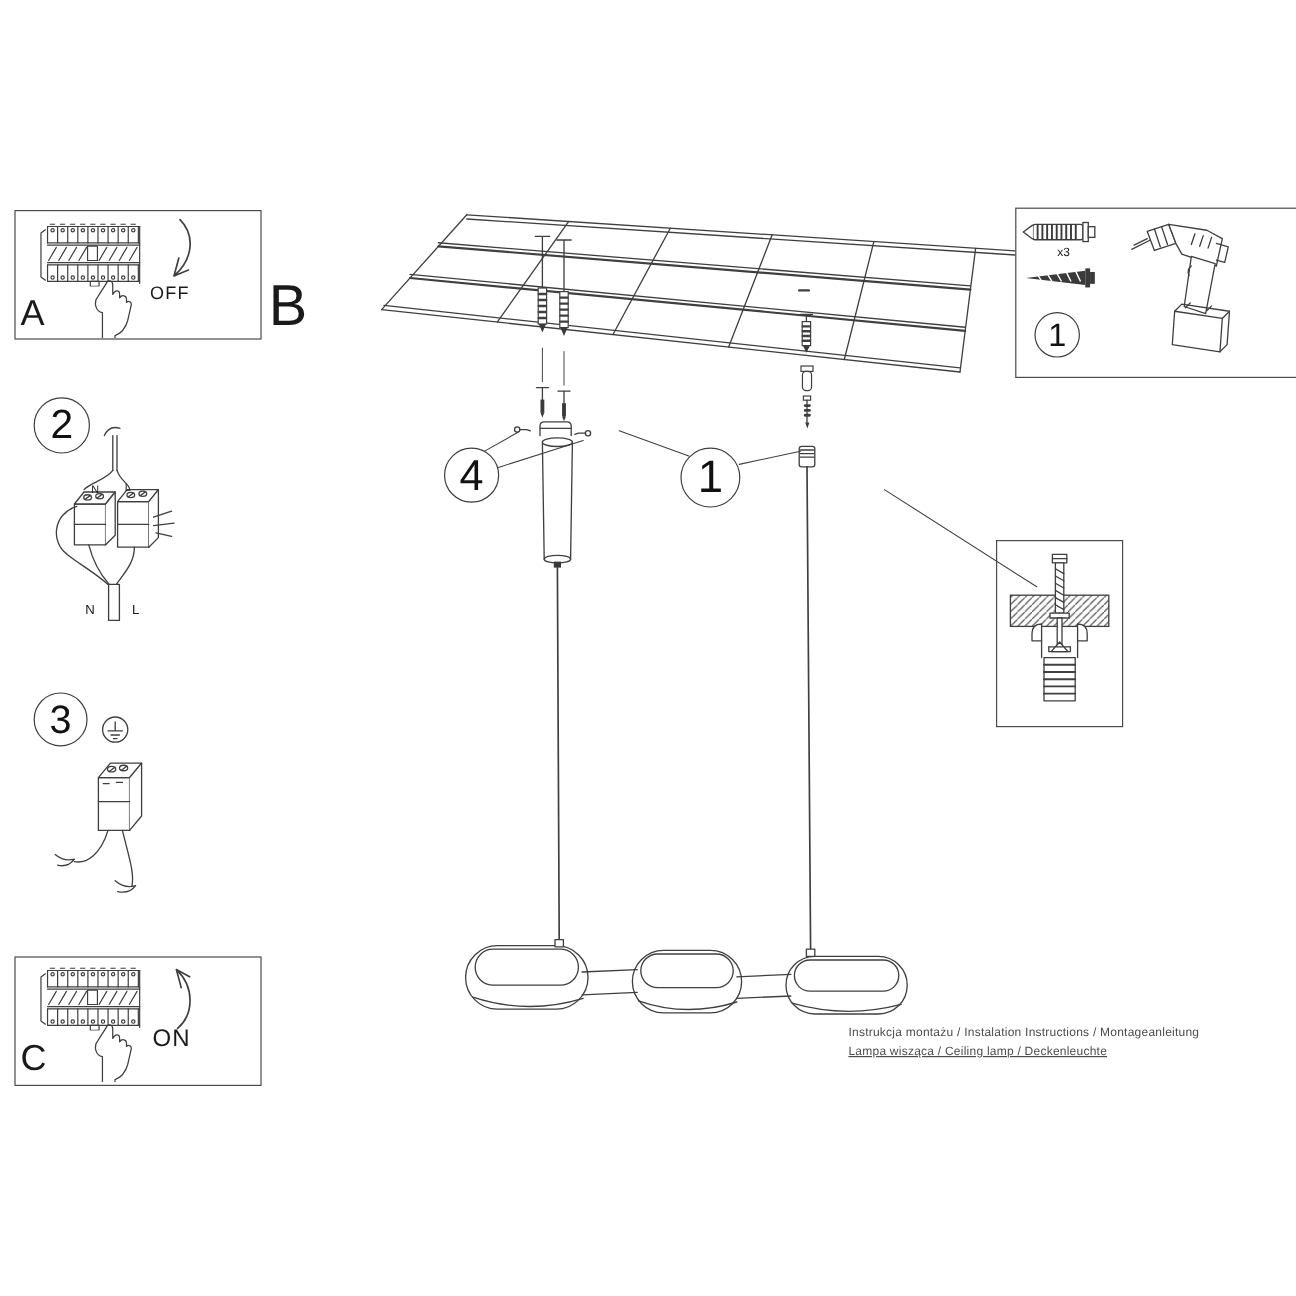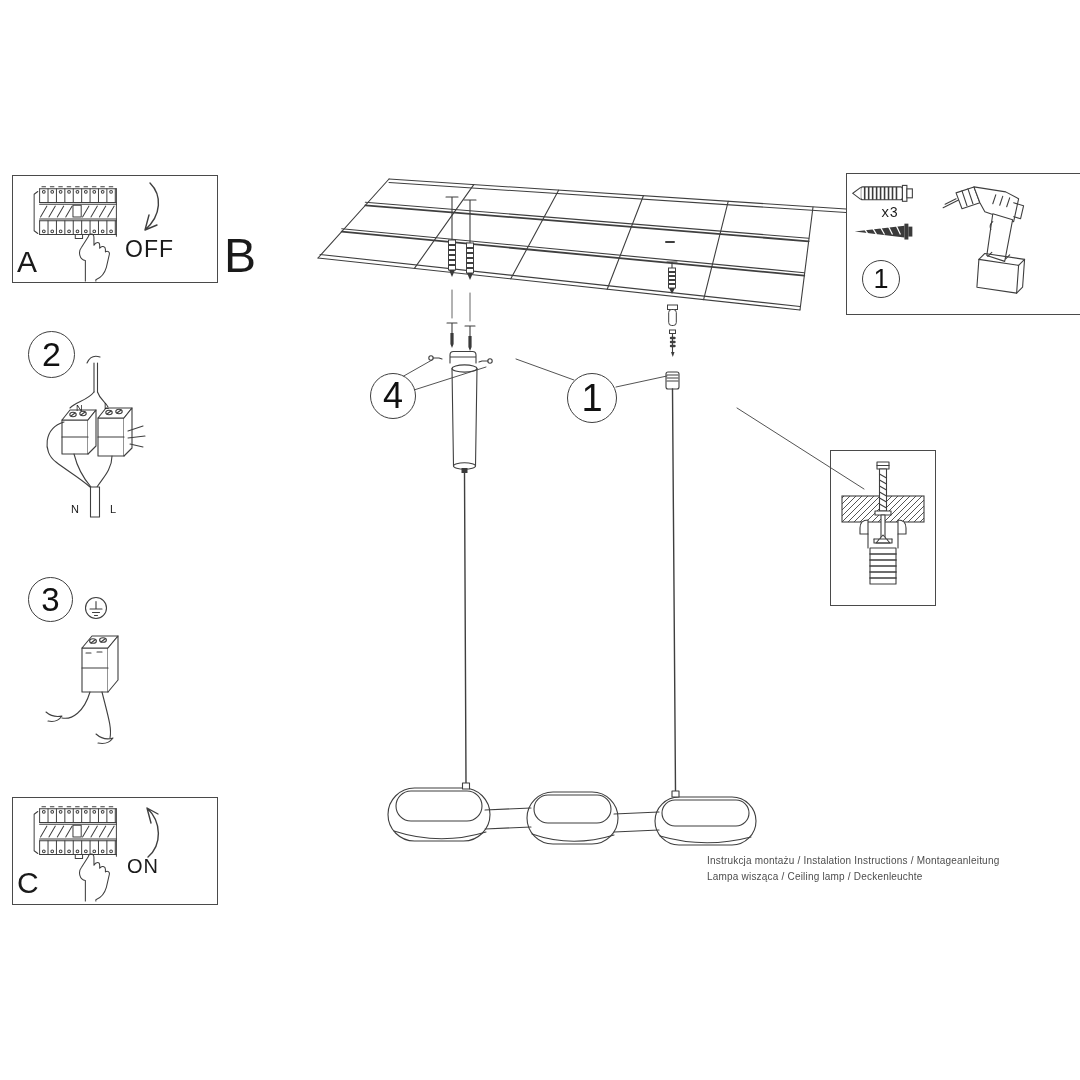--- a/index.html
+++ b/index.html
@@ -72,21 +72,21 @@
   <svg class="abs" style="left:32px;top:186px;z-index:2" width="92" height="53" viewBox="0 0 100 58">
       <use href="#breaker"></use>
     </svg>
   <svg class="abs" style="left:72px;top:222px;z-index:2" width="42" height="60" viewBox="0 0 44 62">
       <use href="#hand"></use>
     </svg>
   <svg class="abs" style="left:130px;top:180px;z-index:2" width="34" height="58" viewBox="0 0 34 58">
     <path class="ink" style="stroke-width:1.4" d="M20,3 C32,15 32,35 15,50 M15,50 L27,45 M15,50 L19,35"></path>
   </svg>
   <span class="abs lbl" style="left:17px;top:245px;font-size:30px;">A</span>
-  <span class="abs lbl" style="left:125px;top:236px;font-size:23px;letter-spacing:1px;">OFF</span>
+  <span class="abs lbl" style="left:125px;top:236px;font-size:15px;letter-spacing:1px;">OFF</span>
 
   <span class="abs lbl" style="left:224px;top:228px;font-size:48px;">B</span>
 
   <div class="abs circle" style="left:28px;top:331px;width:47px;height:47px;font-size:34px;">
     <span>2</span>
   </div>
   <svg class="abs" style="left:30px;top:330px;" width="160" height="225" viewBox="30 330 160 225">
     <g class="ink">
       <path d="M100,357 q-9,-3 -13,6"></path>
       <path d="M94,363 V392 M97.5,363 V392"></path>
@@ -296,21 +296,21 @@
       <path d="M150,22 L147,31 M157,23.5 L154,32.5 M164,25 L161,34"></path>
       <path d="M168,30 L178,33 L175,46 L168,44"></path>
       <path d="M147,41 L167,47 L159,89 L141,83 Z" fill="#fff"></path>
       <path d="M147,49 q-4,3 -2,8"></path>
       <path d="M133,87 L173,93 L171,121 L131,115 Z" fill="#fff"></path>
       <path d="M133,87 L139,81 L179,87 L173,93"></path>
       <path d="M179,87 L177,115 L171,121"></path>
       <path d="M142,84 l4,-4 M160,86.5 l4,-4"></path>
     </g>
   </svg>
-  <span class="abs lbl" style="left:881px;top:205px;font-size:14px;z-index:4;font-family:Liberation Mono, monospace;">x3</span>
+  <span class="abs lbl" style="left:881px;top:205px;font-size:10px;z-index:4;">x3</span>
   <div class="abs circle" style="left:862px;top:260px;width:38px;height:38px;font-size:27px;z-index:4;">
     <span>1</span>
   </div>
 
   <div class="abs" style="left:830px;top:450px;width:106px;height:156px;border:1.3px solid #4a4a4a;box-sizing:border-box;background:transparent;z-index:2;"></div>
   <svg class="abs" style="left:830px;top:450px;z-index:3" width="106" height="156" viewBox="0 0 106 156">
     <defs>
       <pattern id="hatch" patternUnits="userSpaceOnUse" width="6" height="6">
         <path d="M0,6 L6,0" stroke="#555" stroke-width="1"></path>
       </pattern>
@@ -326,15 +326,15 @@
       <path d="M44,89 h18 M46,93 L53,85 L60,93 Z" fill="#fff"></path>
       <path d="M44,89 v4 h18 v-4"></path>
       <path d="M38,70 q-8,0 -8,8 v6 h8 z M68,70 q8,0 8,8 v6 h-8 z" fill="#fff"></path>
       <path d="M38,84 V98 M68,84 V98"></path>
       <rect x="40" y="98" width="26" height="36" fill="#fff"></rect>
       <path d="M40,104 h26 M40,110 h26 M40,116 h26 M40,122 h26 M40,128 h26" style="stroke-width:1.6"></path>
     </g>
   </svg>
 
   <span class="abs footer-line" style="left:707px;top:855px;">Instrukcja montażu / Instalation Instructions / Montageanleitung</span>
-  <span class="abs footer-line" style="left:707px;top:871px;">Lampa wisząca / Ceiling lamp / Deckenleuchte</span>
+  <span class="abs footer-line" style="left:707px;top:871px;text-decoration:underline;">Lampa wisząca / Ceiling lamp / Deckenleuchte</span>
 
 </div>
 
 </body></html>

